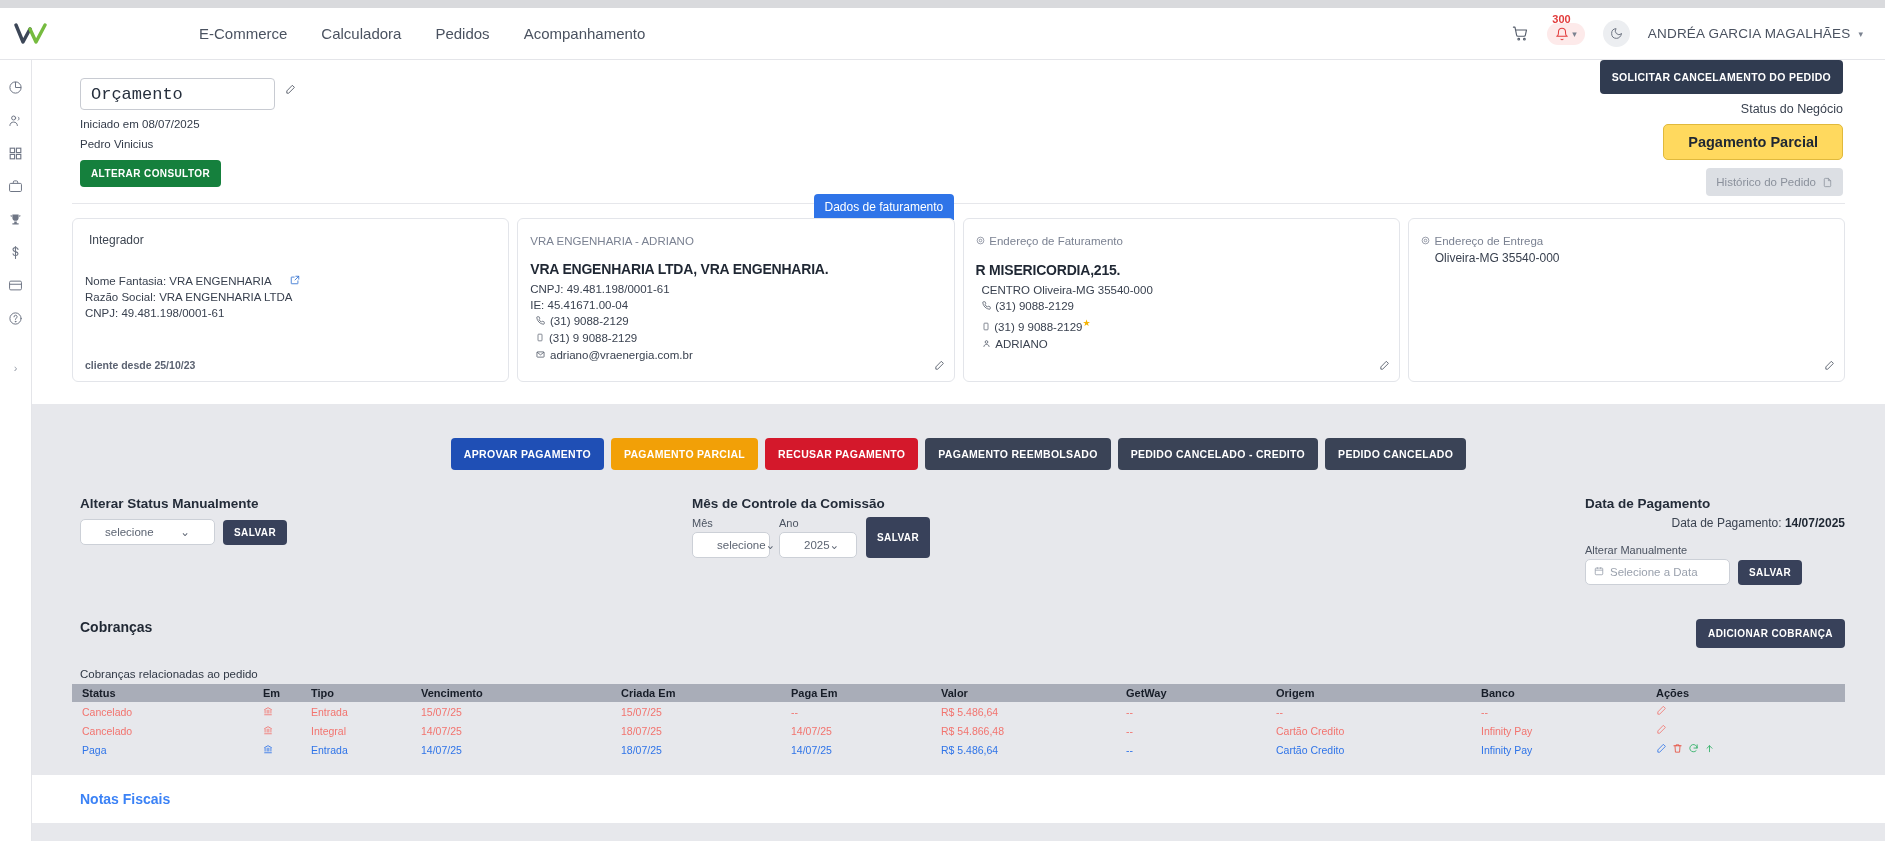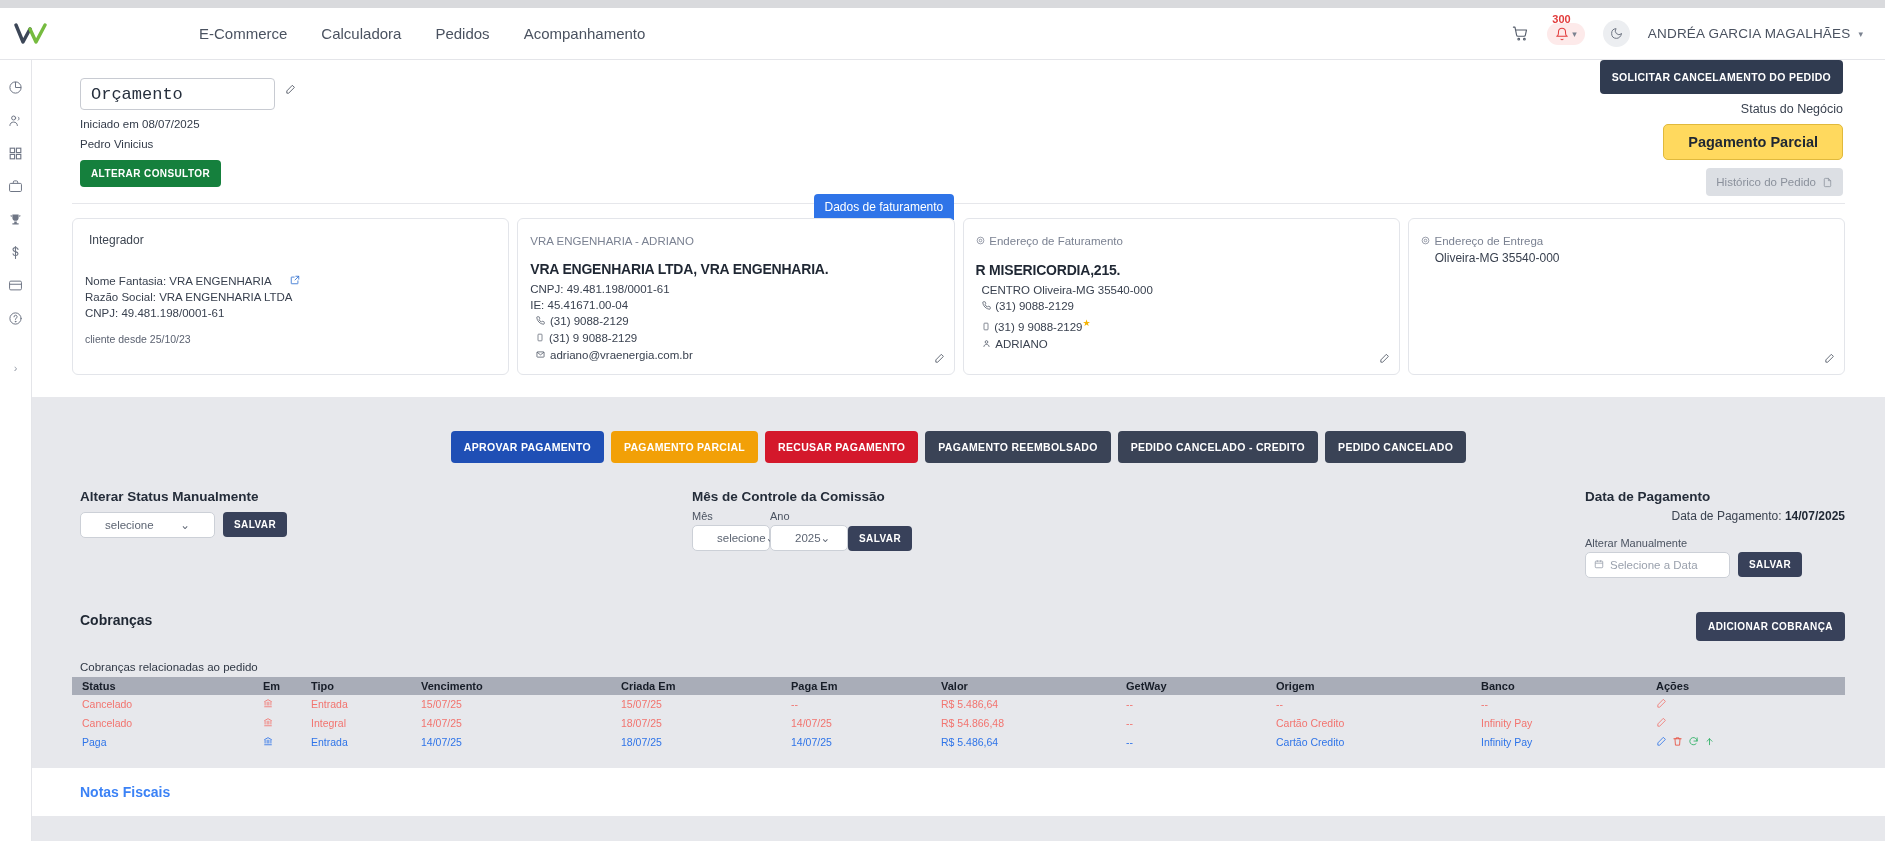--- a/index.html
+++ b/index.html
@@ -108,21 +108,21 @@
     flex: 1; border: 1px solid #e3e5ea; border-radius: 6px; background: #fff;
     padding: 14px 12px 10px 12px; min-height: 140px; position: relative;
   }
   .card-inline-title { font-size: 12px; color: #3d4551; margin-bottom: 26px; padding-left: 4px;}
   .card-line { font-size: 11.5px; color: #39414f; line-height: 16px; }
   .card-line.muted { color: #7b8292; }
   .card-bold { font-size: 14px; font-weight: 700; color: #1f2733; margin: 12px 0 4px 0; letter-spacing: -.2px;}
   .mini-icon { font-size: 10px; color: #6b7280; margin-right: 2px; vertical-align: middle; }
   .card-edit { position: absolute; right: 9px; bottom: 7px; color: #4a5260; font-size: 12px; cursor: pointer; }
   .ext-link { color: #2f6fd0; font-size: 11px; margin-left: 18px; cursor: pointer; }
-  .since { font-size: 10.5px; color: #5b6271; margin-top: 12px; }
+  .since { font-size: 10.5px; color: #5b6271; margin-top: 38px; font-weight: bold; }
   .tab-float {
     position: absolute; top: -10px; left: 50%; transform: translateX(-145px);
     background: #2f74e8; color: #fff; font-size: 12px; padding: 6px 11px;
     border-radius: 4px 4px 0 0; white-space: nowrap;
   }
   .star { color: #f5b301; font-size: 9px; vertical-align: super; }
 
   
   .pay-panel { margin: 12px 0 0 0; background: #e7e8ec; padding: 22px 0 10px 0; }
   .btn-row { display: flex; justify-content: center; gap: 7px; }
@@ -455,21 +455,21 @@
           <div class="sel" style="width:135px">
             <span>selecione</span>
             <span>⌄</span>
           </div>
           <button class="save-btn">SALVAR</button>
         </div>
       </div>
 
       <div class="form-col-mid">
         <div class="grp-title" style="margin-bottom:6px">Mês de Controle da Comissão</div>
-        <div style="display:flex;gap:0;align-items:flex-end">
+        <div style="display:flex;gap:9px;">
           <div>
             <div class="mini-label">Mês</div>
             <div class="sel" style="width:78px">
               <span>selecione</span>
               <span>⌄</span>
             </div>
           </div>
           <div>
             <div class="mini-label">Ano</div>
             <div class="sel" style="width:78px">

